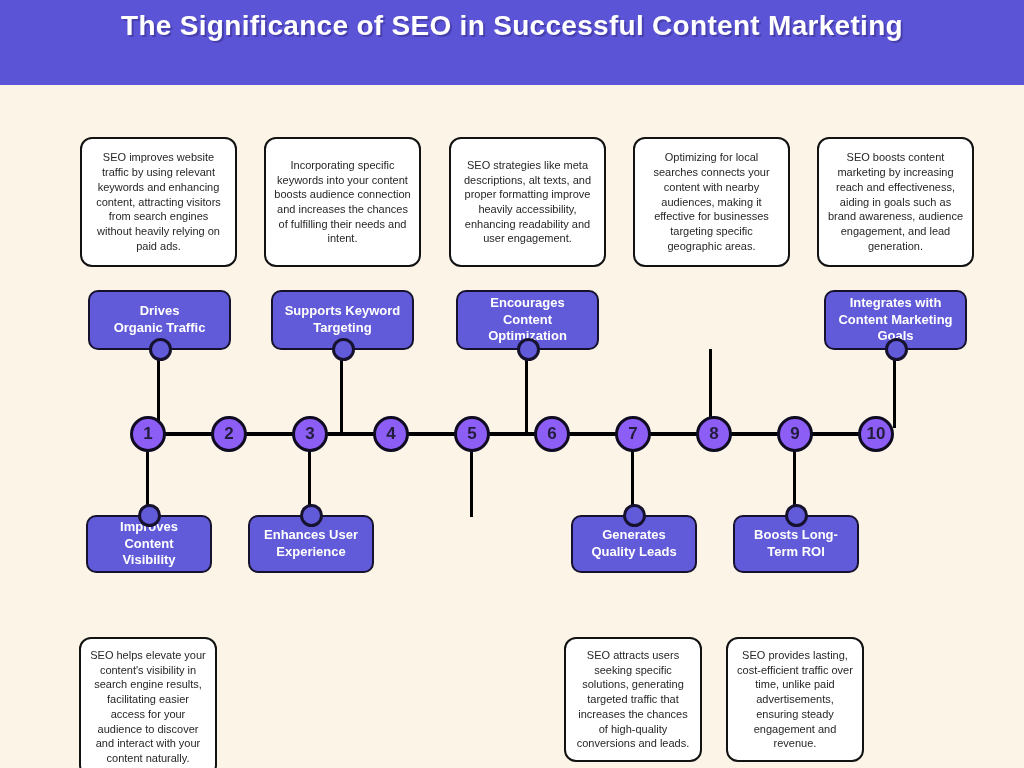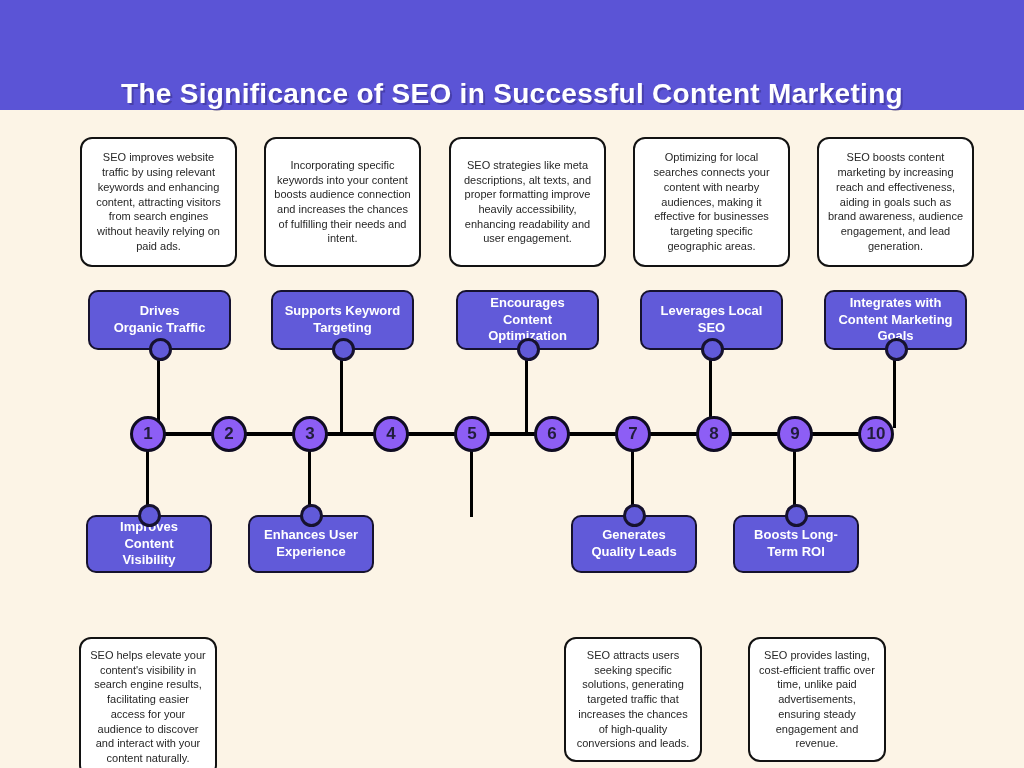--- a/index.html
+++ b/index.html
@@ -3,23 +3,23 @@
 <meta charset="utf-8">
 <style>
   html,body{margin:0;padding:0;}
   body{font-family:"Liberation Sans", sans-serif; background:#e8e8e8;}
   .canvas{
     position:relative; width:1024px; height:768px; overflow:hidden;
     background:var(--background,#fcf4e6);
   }
   
   .banner{
-    position:absolute; left:0; top:0; width:1024px; height:110px;
+    position:absolute; left:0; top:0; width:1024px; height:85px;
     background:var(--banner,#5b54d6);
-    display:flex; align-items:flex-end; justify-content:center;
+    display:flex; align-items:flex-start; justify-content:center;
   }
   .banner h1{
     margin:0; padding-top:10px;
     font-size:28px; font-weight:700; color:#ffffff; letter-spacing:.3px;
     text-shadow:2px 2px 0 rgba(33,27,92,.35);
   }
   
   .desc-box{
     position:absolute; box-sizing:border-box;
     background:#ffffff; border:2px solid #121212; border-radius:12px;
@@ -104,25 +104,20 @@
   <div class="label-box label-top" style="left:271px">
     <span class="lbl">Supports Keyword
 Targeting</span>
     <span class="node node-bottom"></span>
   </div>
   <div class="label-box label-top" style="left:456px">
     <span class="lbl">Encourages Content
 Optimization</span>
     <span class="node node-bottom"></span>
   </div>
-  <div class="label-box label-top" style="left:640px">
-    <span class="lbl">Leverages Local
-SEO</span>
-    <span class="node node-bottom"></span>
-  </div>
   <div class="label-box label-top" style="left:824px">
     <span class="lbl">Integrates with
 Content Marketing
 Goals</span>
     <span class="node node-bottom"></span>
   </div>
 
   <div class="vline vline-top" style="left:157px"></div>
   <div class="vline vline-top" style="left:340px"></div>
   <div class="vline vline-top" style="left:525px"></div>
@@ -187,17 +182,17 @@
 Term ROI</span>
     <span class="node node-top"></span>
   </div>
 
   <div class="desc-box desc-bottom" style="left:79px">
       <p>SEO helps elevate your content's visibility in search engine results, facilitating easier access for your audience to discover and interact with your content naturally.</p>
     </div>
   <div class="desc-box desc-bottom" style="left:564px">
       <p>SEO attracts users seeking specific solutions, generating targeted traffic that increases the chances of high-quality conversions and leads.</p>
     </div>
-  <div class="desc-box desc-bottom" style="left:748px">
+  <div class="desc-box desc-bottom" style="left:726px">
       <p>SEO provides lasting, cost-efficient traffic over time, unlike paid advertisements, ensuring steady engagement and revenue.</p>
     </div>
 
 </div>
 
 </body></html>

